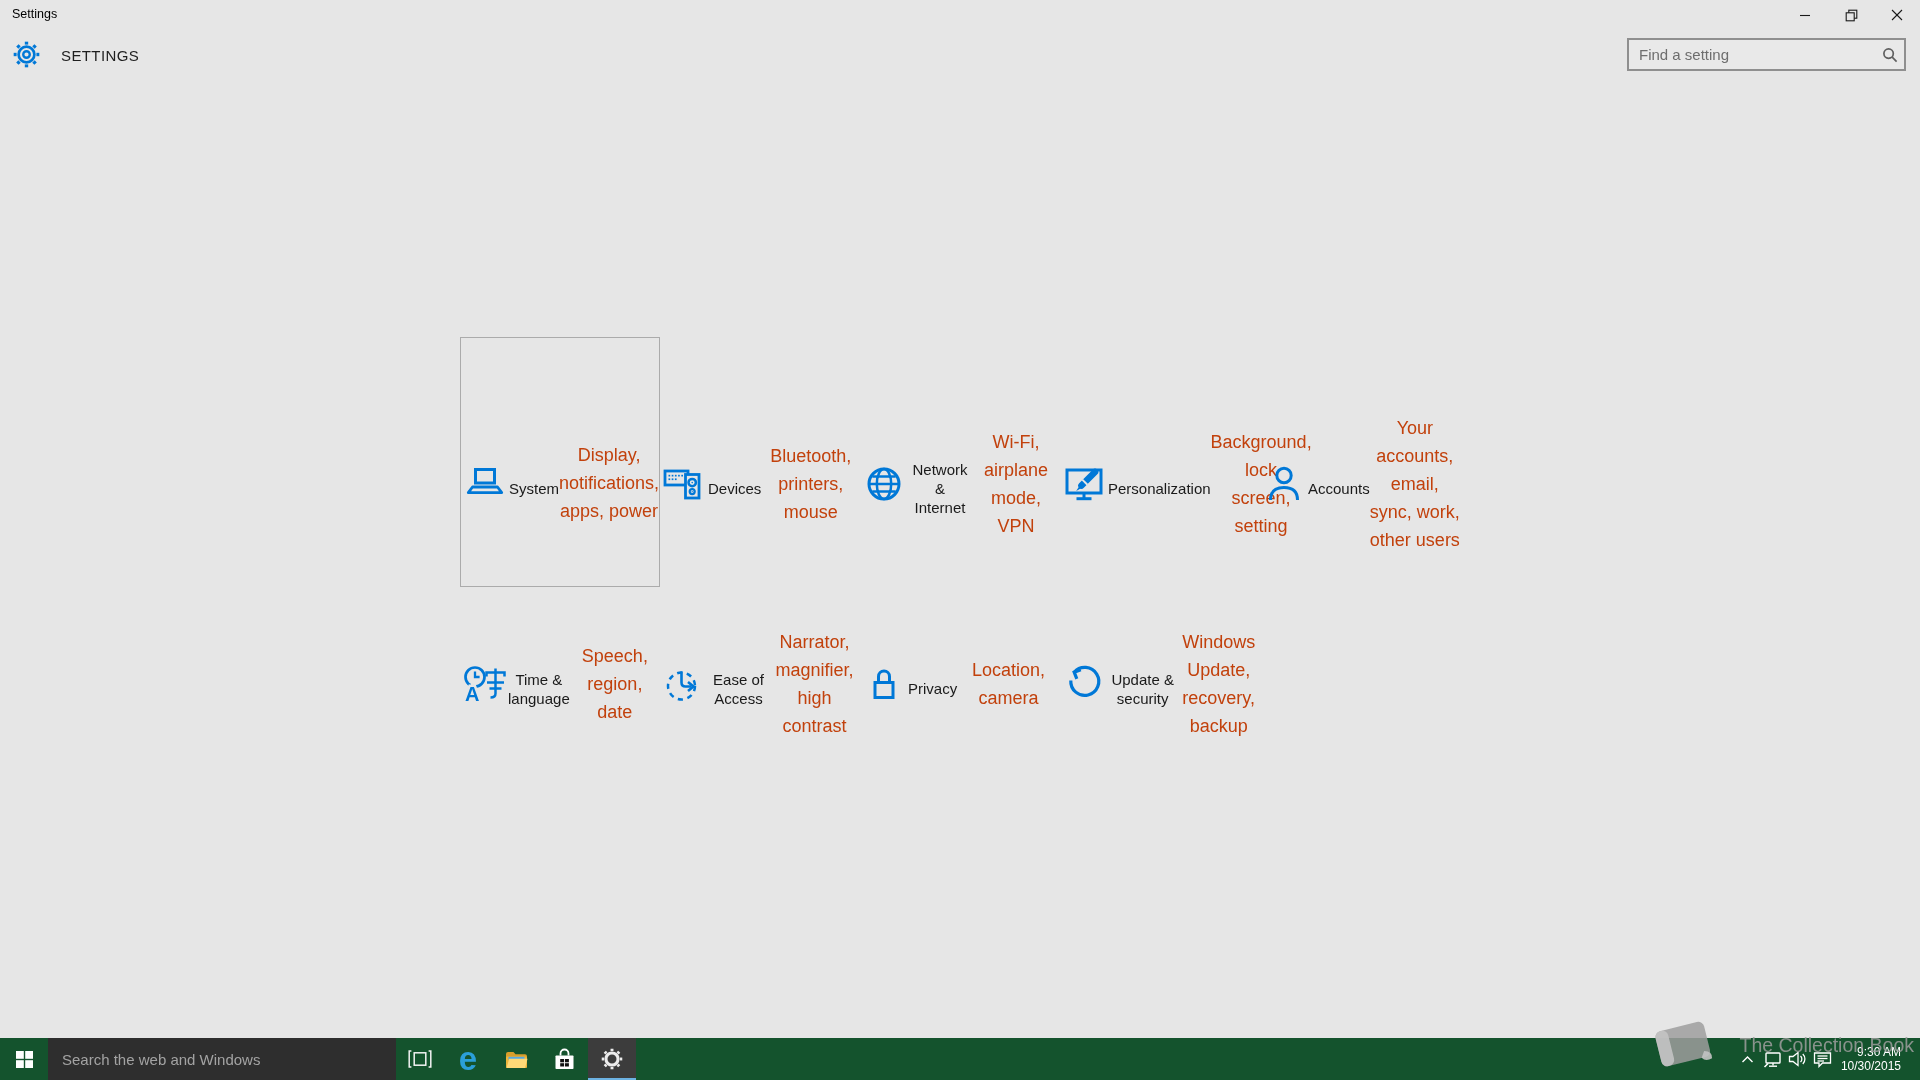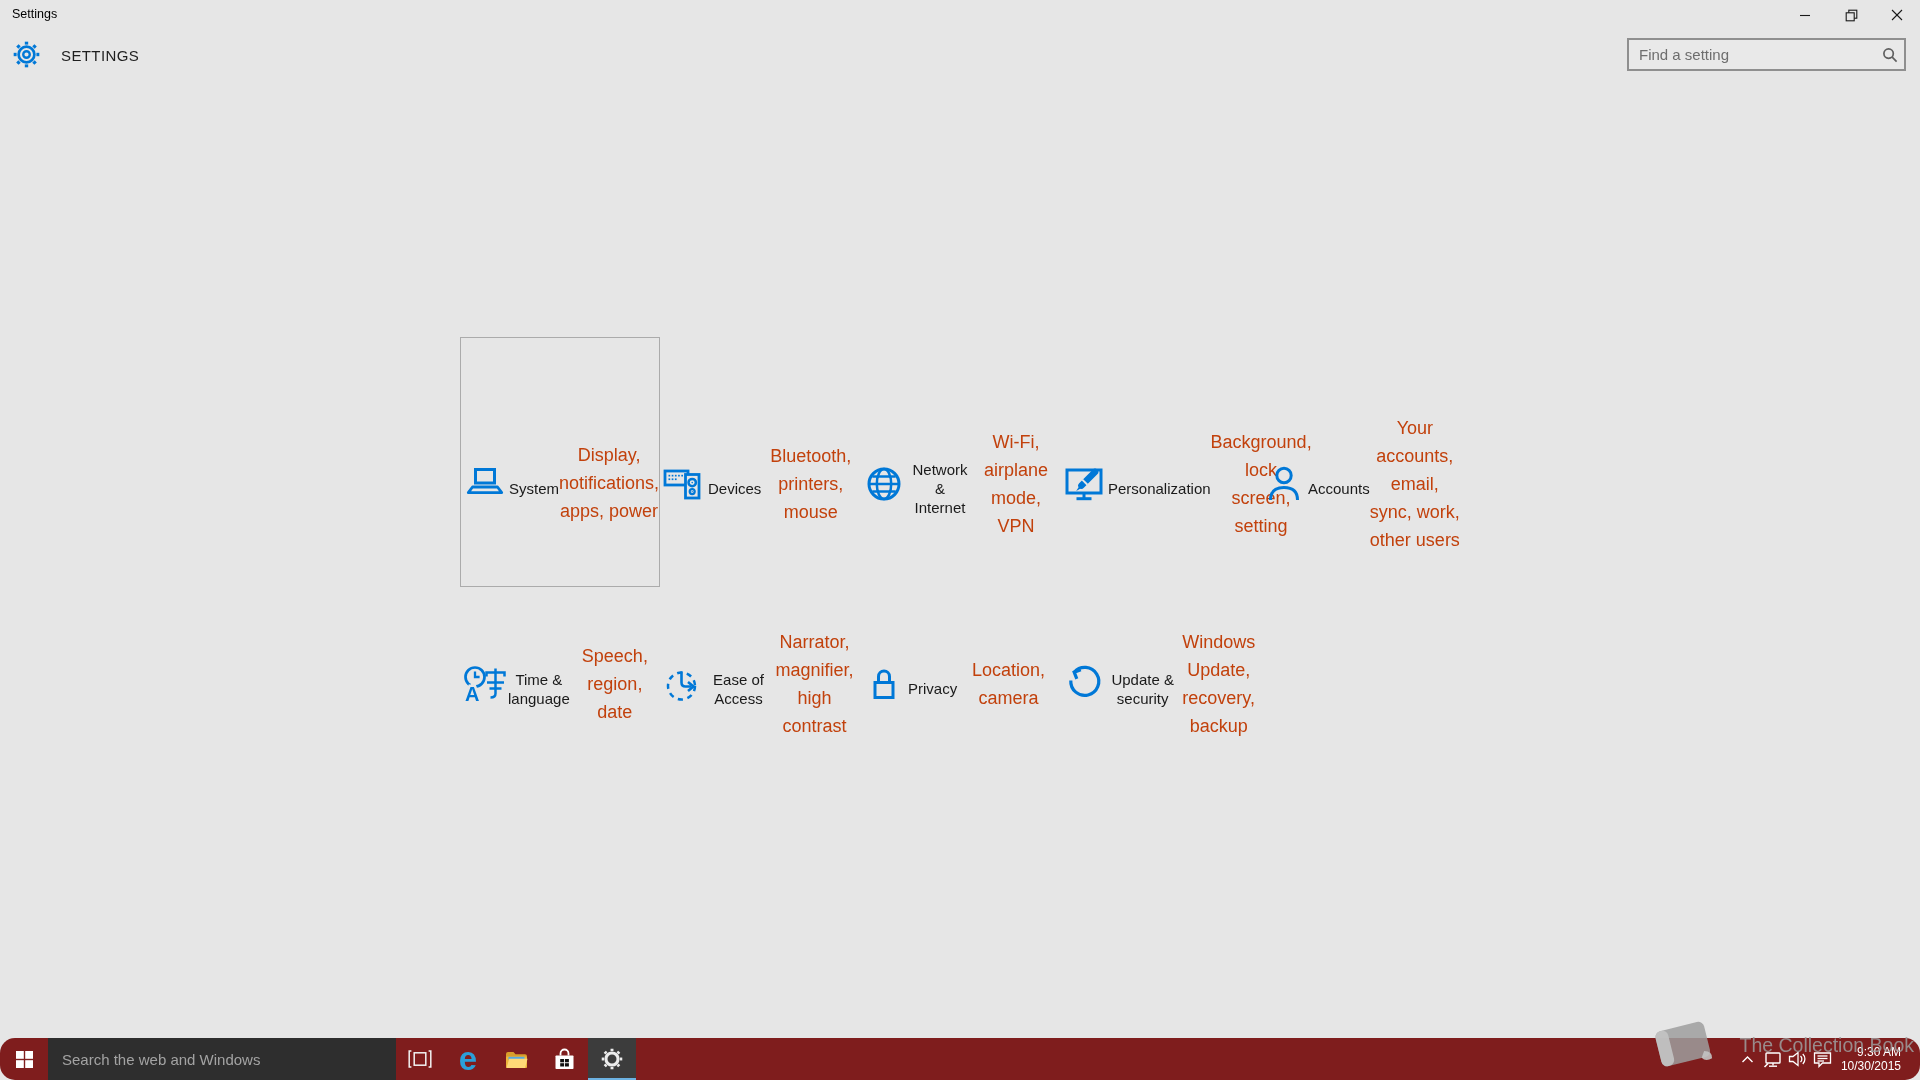--- a/index.html
+++ b/index.html
@@ -26,21 +26,21 @@
   
   .tile-grid { position:absolute; left:460px; top:337px; display:grid; grid-template-columns:repeat(5,200px); grid-auto-rows:200px; }
   .tile { width:200px; height:250px; display:flex; flex-direction:row; align-items:center; padding-top:43px; cursor:default; }
   .tile.selected { border:1px solid #ababab; padding-top:42px; }
   .tile-icon { width:48px; height:48px; }
   .tile-icon svg { display:block; width:48px; height:48px; }
   .tile-title { margin-top:10px; font-size:15px; line-height:19px; color:#1a1a1a; text-align:center; }
   .tile-sub { font-size:18px; line-height:28px; color:#c2410c; text-align:center; white-space:pre-line; max-width:182px; }
 
   
-  .taskbar { position:absolute; left:0; bottom:0; width:1920px; height:42px; background:#7f1d1d; display:flex; align-items:stretch; z-index:5;border-radius:15px; }
+  .taskbar { position:absolute; left:0; bottom:0; width:1920px; height:42px; background:#14532d; display:flex; align-items:stretch; z-index:5; }
   .tb-btn { width:48px; display:flex; align-items:center; justify-content:center; position:relative; cursor:default; }
   .tb-search { width:348px; background:#2e2e2e; display:flex; align-items:center; }
   .tb-search input { width:100%; height:100%; background:transparent; border:none; outline:none; font-family:inherit; font-size:15px; color:#cfcfcf; padding-left:14px; }
   .tb-search input::placeholder { color:#a3a3a3; opacity:1; }
   .tb-btn.active { background:#3c3c3c; }
   .tb-btn.active::after { content:""; position:absolute; left:0; right:0; bottom:0; height:2px; background:#6cb2e2; }
   .edge-e { font-size:33px; font-weight:700; color:#2b9fd9; line-height:1; transform:translateY(-1px); }
   .tb-spacer { flex:1; }
   .tray { display:flex; align-items:center; position:relative; z-index:7; }
   .tray-icon { width:25px; height:42px; display:flex; align-items:center; justify-content:center; cursor:default; }

